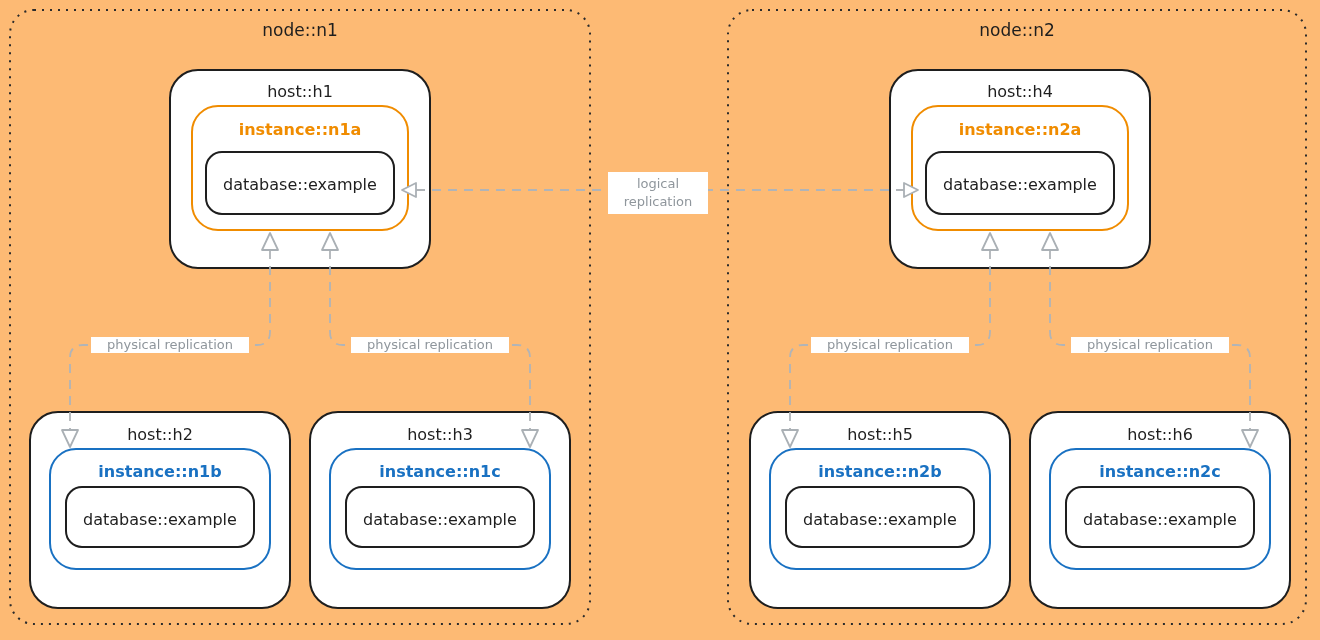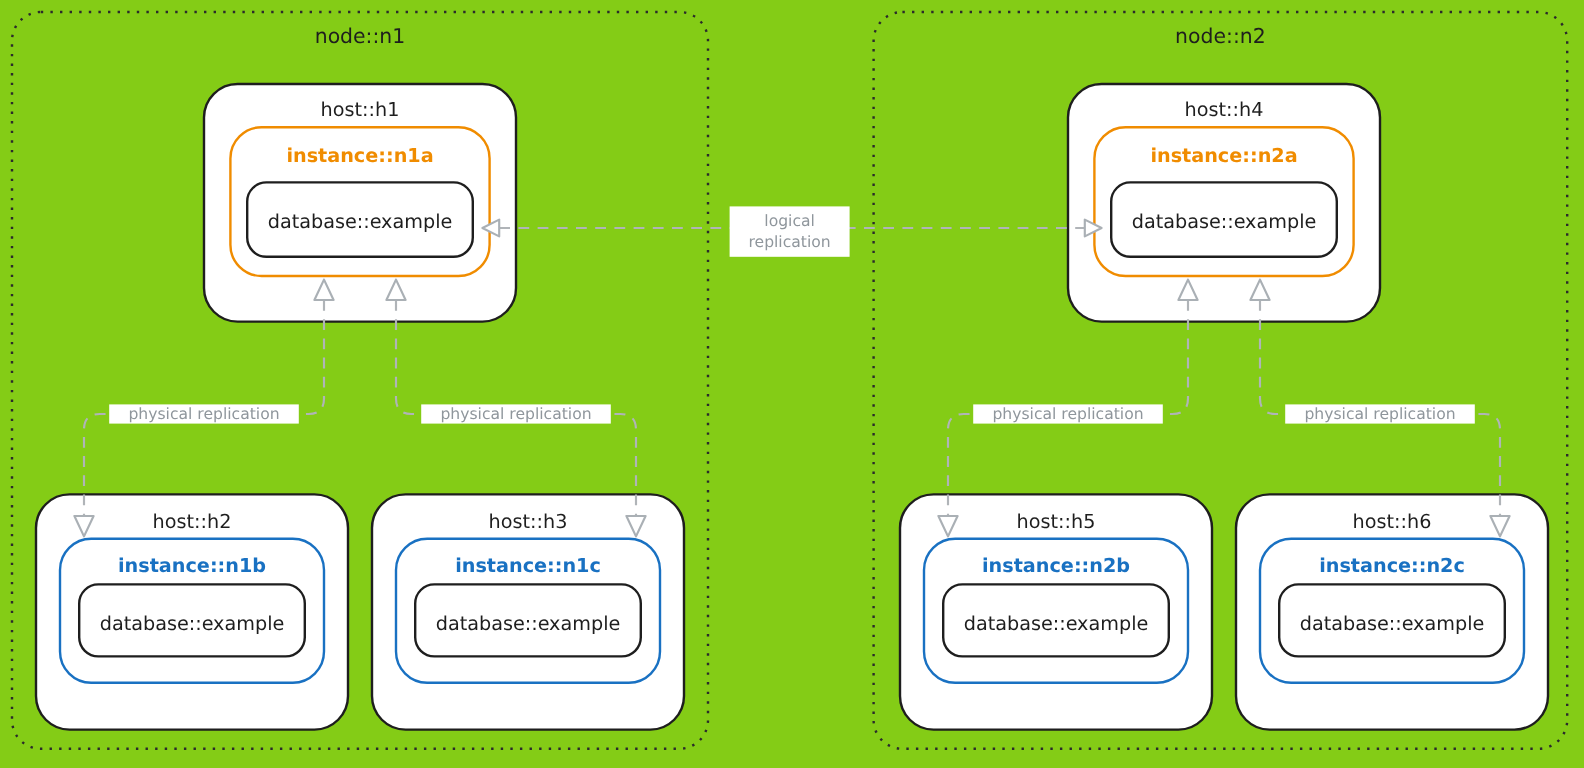--- a/index.html
+++ b/index.html
@@ -1,16 +1,16 @@
 <!DOCTYPE html>
 <html><head>
 <meta charset="utf-8">
 <style>
   html,body{margin:0;padding:0;background:#ffffff;}
-  .stage{width:1320px;height:640px;background:#84cc16;position:relative;overflow:hidden;}
+  .stage{width:1320px;height:640px;background:#fdba74;position:relative;overflow:hidden;}
   svg{display:block;}
   svg text{font-family:"DejaVu Sans","Liberation Sans",sans-serif;text-anchor:middle;}
   .node-box{fill:none;stroke:#2b2b2b;stroke-width:2;stroke-dasharray:2 6;}
   .host-box{fill:#ffffff;stroke:#1e1e1e;stroke-width:2;}
   .instance-box{fill:#ffffff;stroke-width:2;}
   .db-box{fill:#ffffff;stroke:#1e1e1e;stroke-width:2;}
   .box-label{font-size:16px;fill:#1e1e1e;}
   .node-label{font-size:17px;fill:#1e1e1e;}
   .instance-label{font-size:16px;font-weight:bold;}
   .dash{fill:none;stroke:#b0b4b8;stroke-width:1.8;stroke-dasharray:9 7;}

